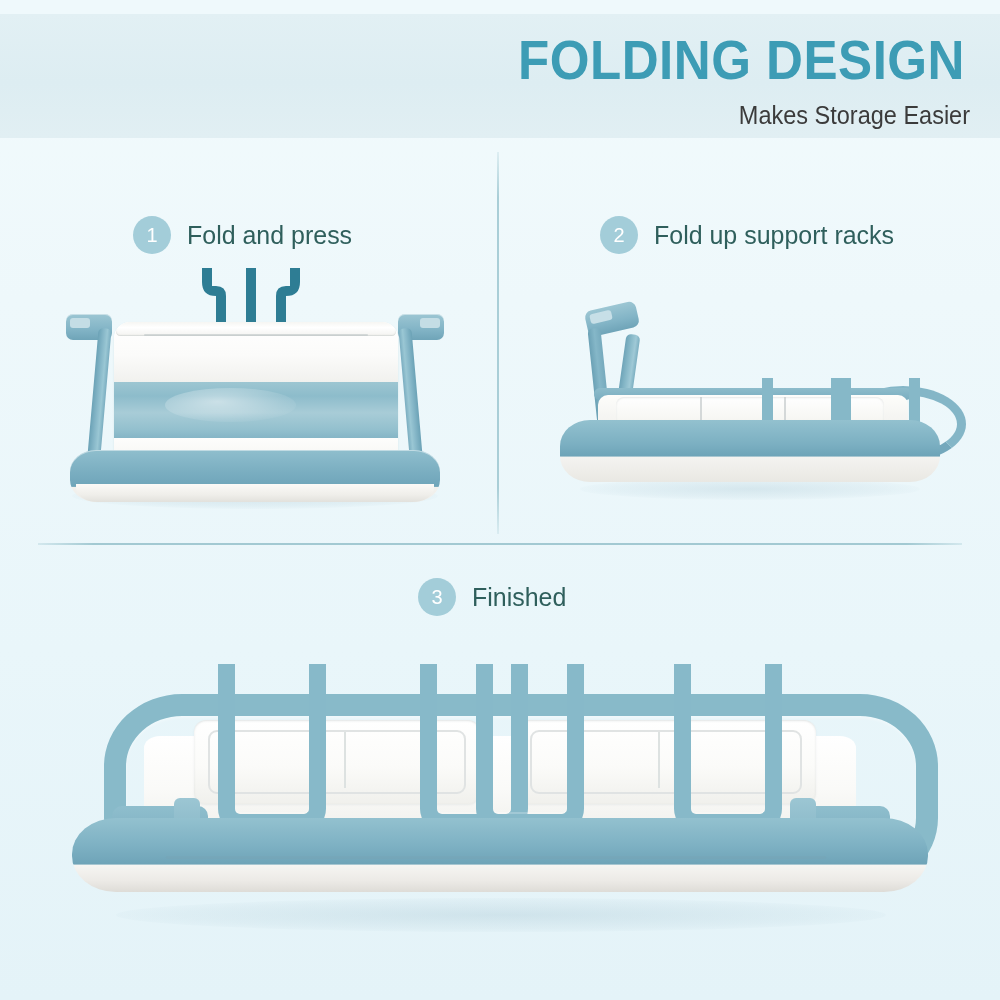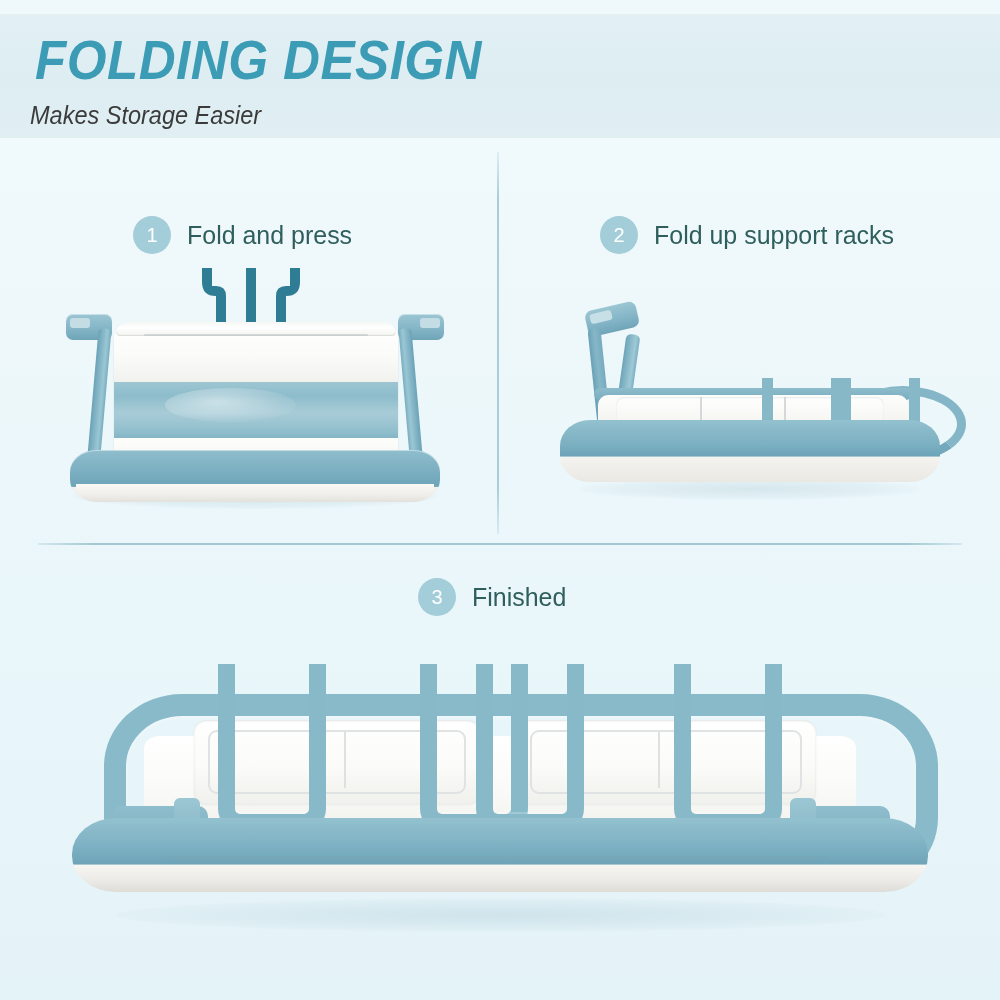--- a/index.html
+++ b/index.html
@@ -27,22 +27,21 @@
     position: absolute;
     left: 0; top: 0;
     width: 1000px; height: 14px;
     background: #eff9fc;
   }
   .header-band {
     position: absolute;
     left: 0; top: 14px;
     width: 1000px; height: 124px;
     background: linear-gradient(180deg, #e2f0f4 0%, #ddedf2 55%, #e1eff3 100%);
-    text-align: left;
-    font-style: italic;
+    text-align: right;
   }
   .title {
     position: absolute;
     left: 0; top: 16px;
     width: 1000px;
     font-size: 55px;
     font-weight: bold;
     letter-spacing: 0.5px;
     color: #3d9cb5;
     font-family: "Liberation Sans Narrow", "Liberation Sans", sans-serif;

